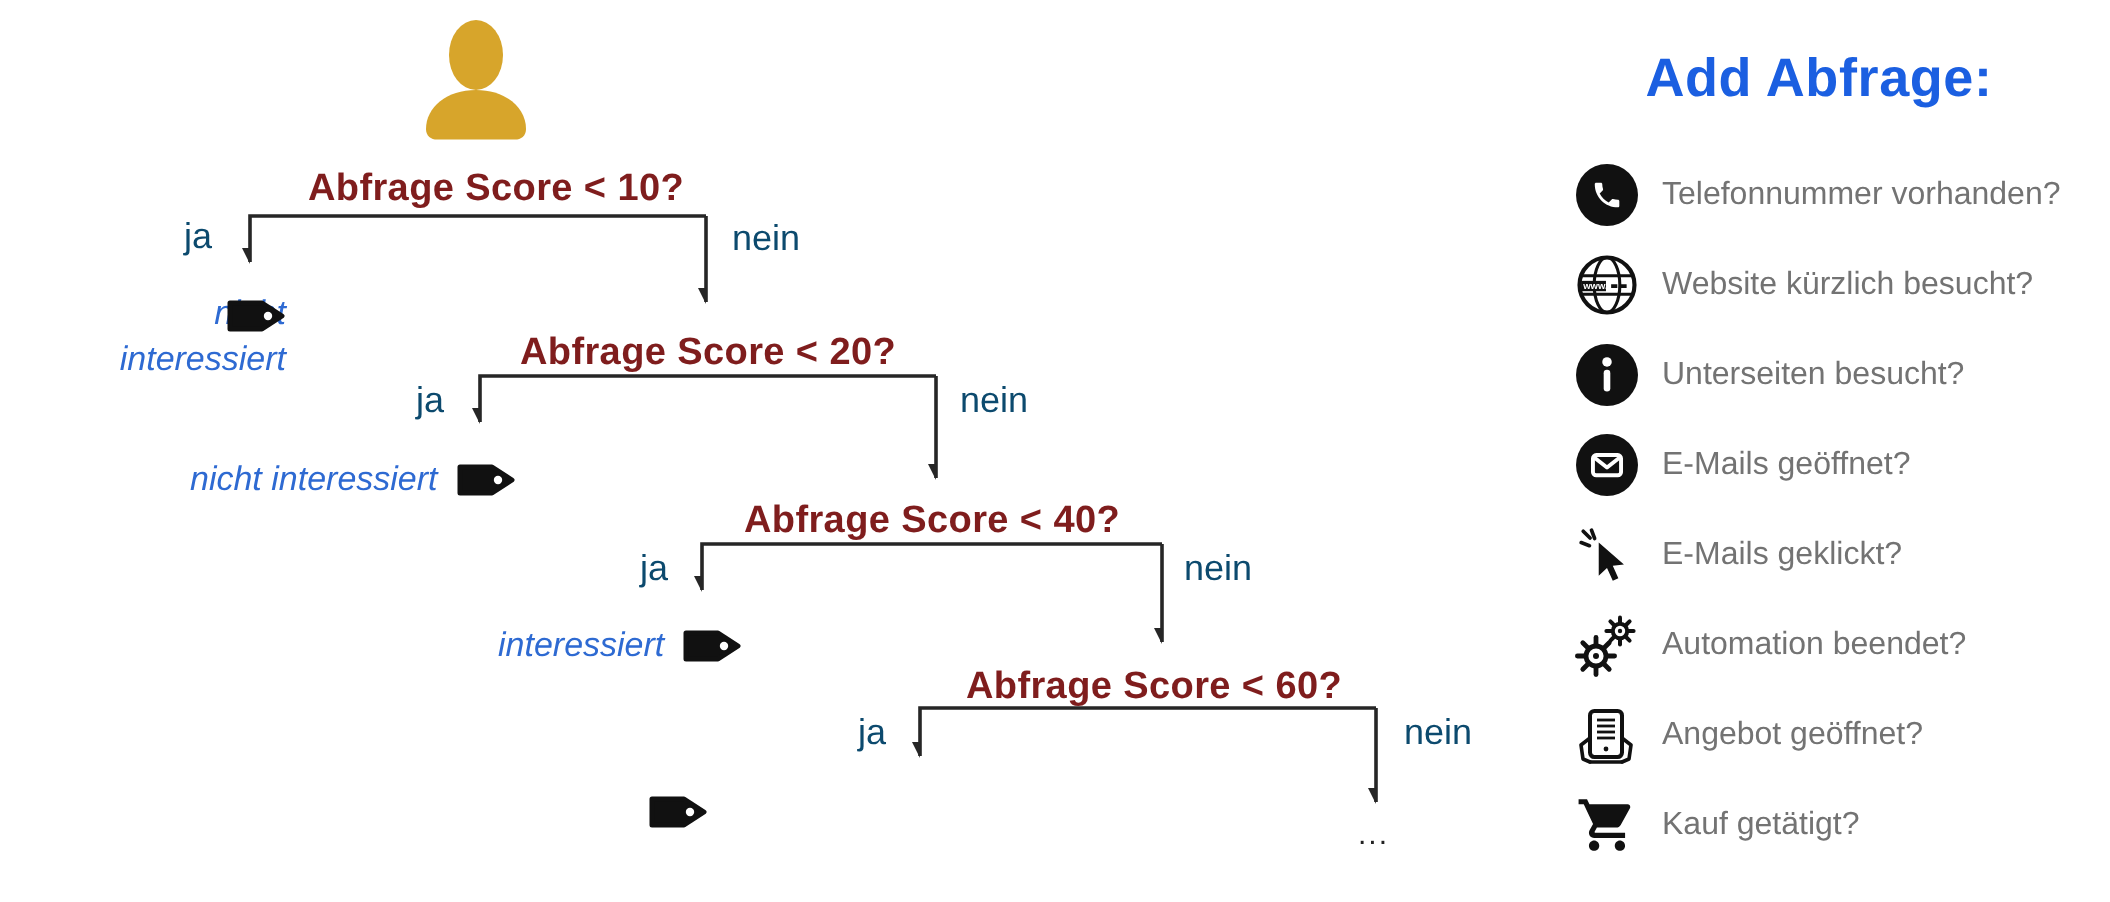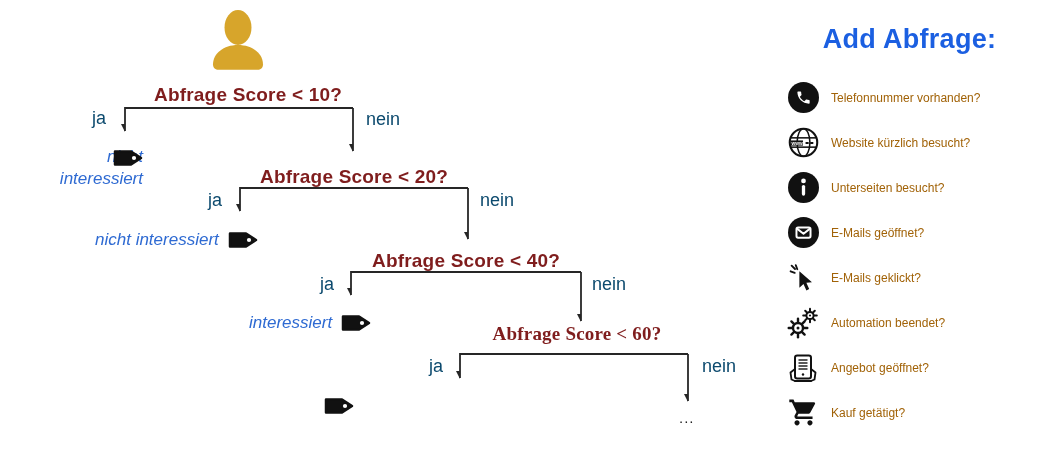--- a/index.html
+++ b/index.html
@@ -73,21 +73,21 @@
     display:flex;
     align-items:center;
     height:45px;
     gap:12px;
   }
   .panel-icon {
     width:32px; height:32px;
     flex:0 0 32px;
     display:flex; align-items:center; justify-content:center;
   }
-  .panel-label { font-size:12px; color:#a16207; white-space:nowrap; }
+  .panel-label { font-size:16px; color:#737373; white-space:nowrap; }
 </style>
 </head>
 <body>
 
 <svg class="abs" style="left:210px;top:8px;" width="56" height="62" viewBox="0 0 56 62">
   <ellipse cx="28" cy="19.5" rx="13.5" ry="17.5" fill="#d7a52b"></ellipse>
   <path d="M28,37 C13.5,37 3,45.5 3,56.5 C3,60 5.5,61.8 8.5,61.8 L47.5,61.8 C50.5,61.8 53,60 53,56.5 C53,45.5 42.5,37 28,37 Z" fill="#d7a52b"></path>
 </svg>
 
 <svg id="flow-connectors" width="770" height="451" viewBox="0 0 770 451">
@@ -104,21 +104,21 @@
     <path d="M581,272 H351 V295" marker-end="url(#arrow)"></path>
     <path d="M581,272 V321" marker-end="url(#arrow)"></path>
     <path d="M688,354 H460 V378" marker-end="url(#arrow)"></path>
     <path d="M688,354 V401" marker-end="url(#arrow)"></path>
   </g>
 </svg>
 
 <div class="question" style="left:248px;top:84px;">Abfrage Score &lt; 10?</div>
 <div class="question" style="left:354px;top:166px;">Abfrage Score &lt; 20?</div>
 <div class="question" style="left:466px;top:250px;">Abfrage Score &lt; 40?</div>
-<div class="question" style="left:577px;top:323px;font-family:Liberation Serif, serif;">Abfrage Score &lt; 60?</div>
+<div class="question" style="left:577px;top:333px;">Abfrage Score &lt; 60?</div>
 
 <span class="branch-label" style="left:92px;top:108px;">ja</span>
 <span class="branch-label" style="left:366px;top:109px;">nein</span>
 <span class="branch-label" style="left:208px;top:190px;">ja</span>
 <span class="branch-label" style="left:480px;top:190px;">nein</span>
 <span class="branch-label" style="left:320px;top:274px;">ja</span>
 <span class="branch-label" style="left:592px;top:274px;">nein</span>
 <span class="branch-label" style="left:429px;top:356px;">ja</span>
 <span class="branch-label" style="left:702px;top:356px;">nein</span>
 

